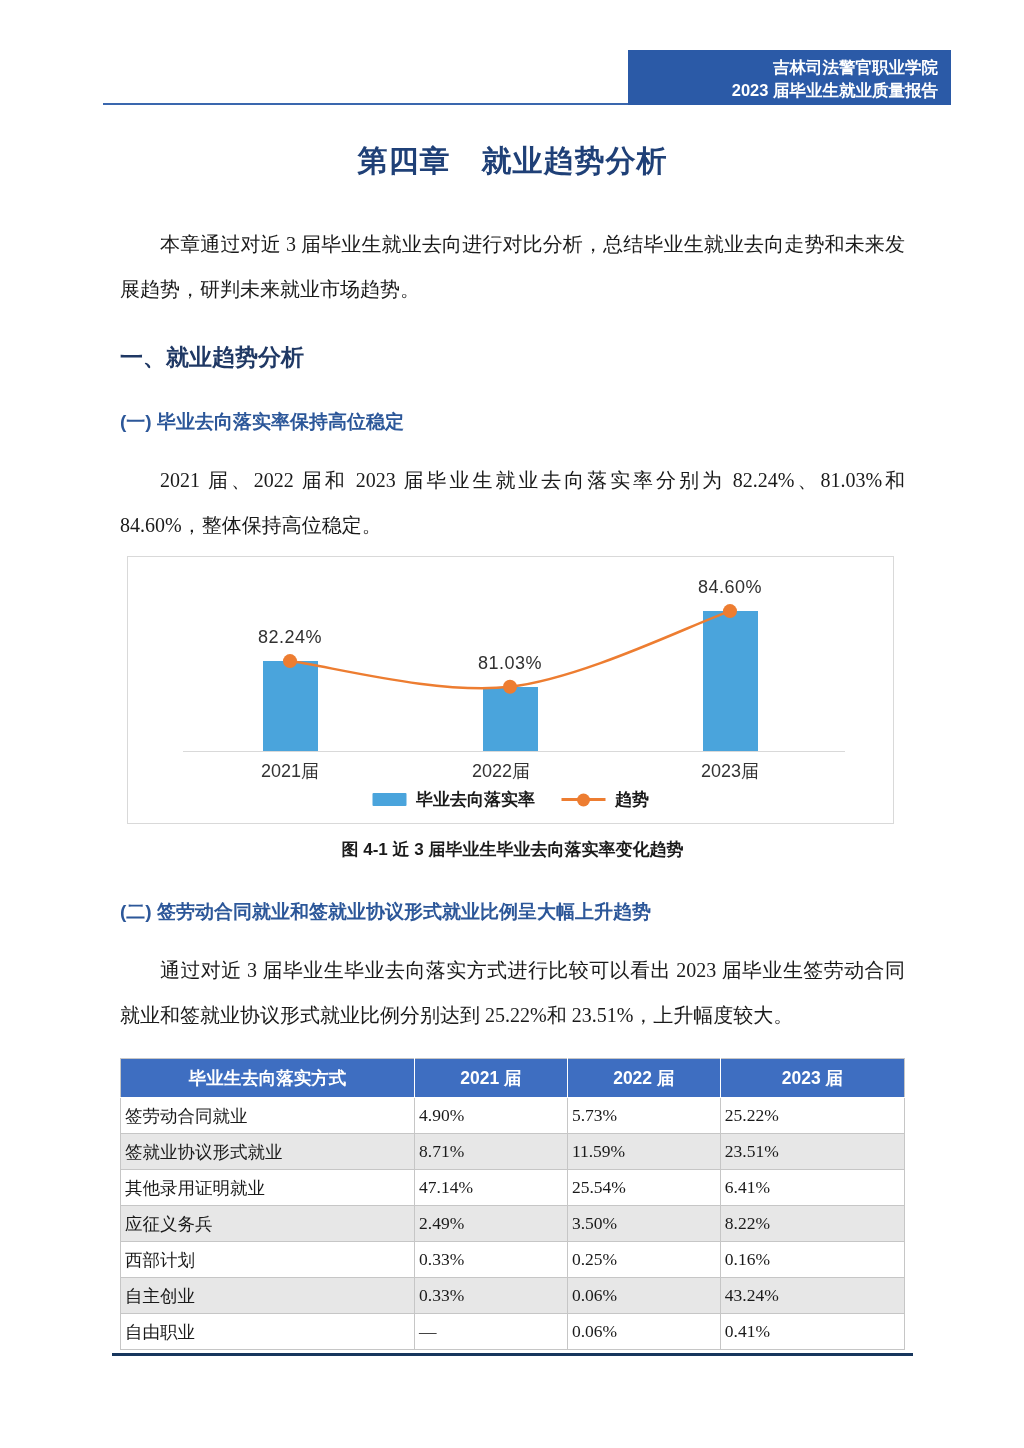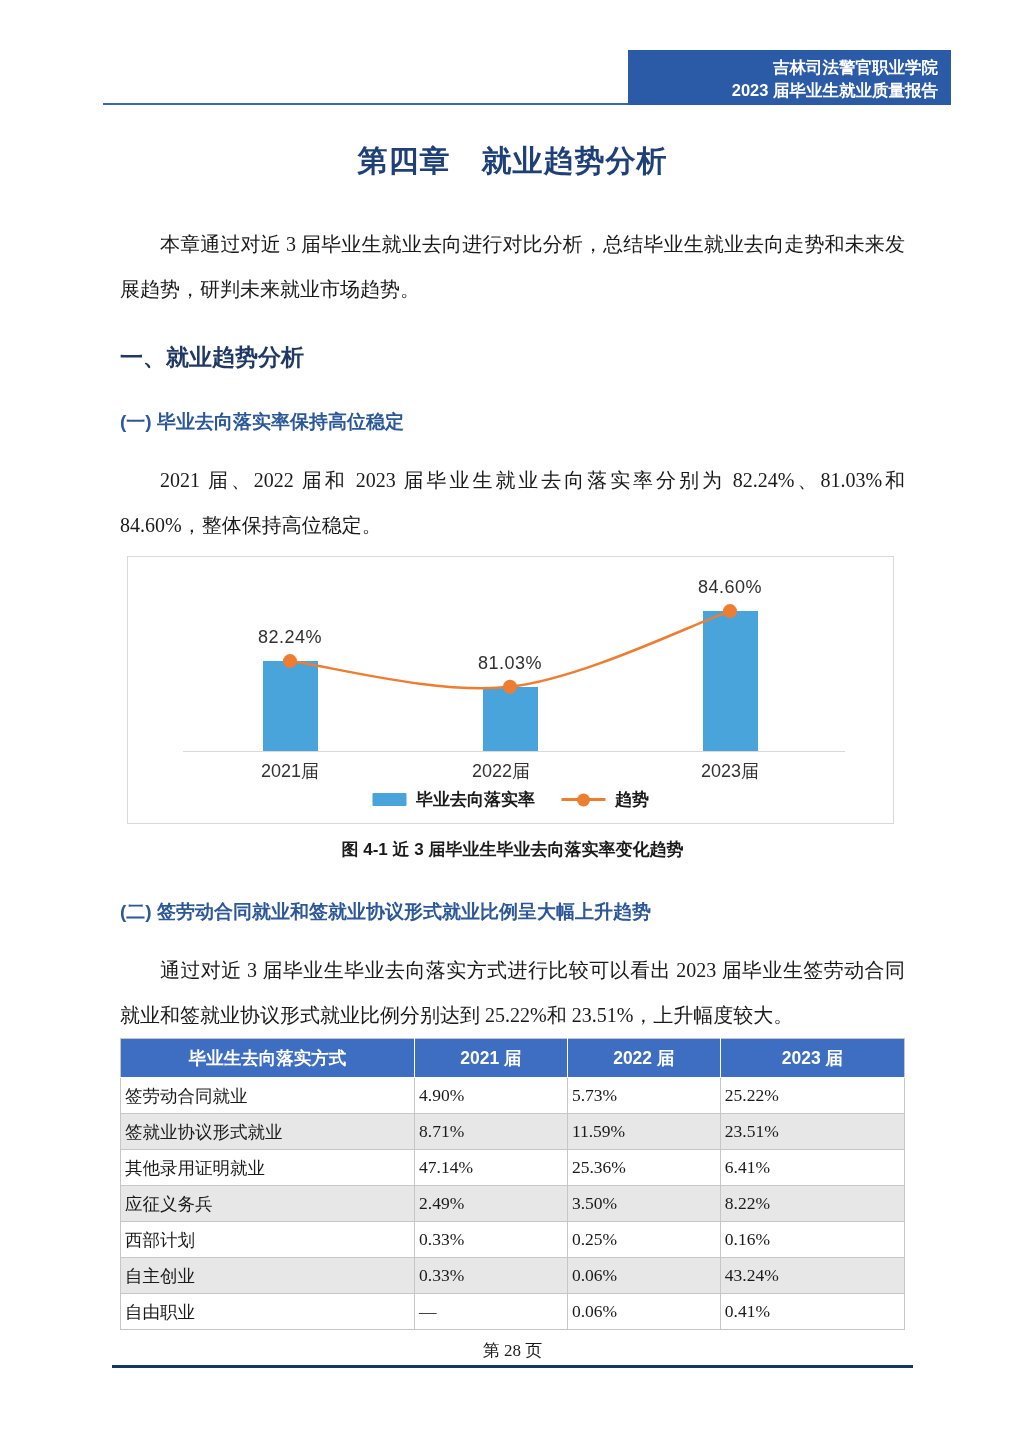--- a/index.html
+++ b/index.html
@@ -54,21 +54,21 @@
   .swatch-bar{display:inline-block;width:34px;height:13px;background:var(--bar-blue,#4aa4dc);border-radius:1px;}
   .swatch-line{position:relative;display:inline-block;width:44px;height:13px;margin-left:16px;}
   .swatch-line::before{content:"";position:absolute;left:0;right:0;top:5px;height:3px;background:var(--trend-orange,#ed7d31);}
   .swatch-line .dot{position:absolute;left:50%;top:50%;transform:translate(-50%,-50%);width:13px;height:13px;border-radius:50%;background:var(--trend-orange,#ed7d31);}
   .figure-caption{
     margin-top:14px;text-align:center;font-family:"Liberation Sans","DejaVu Sans",sans-serif;
     font-size:17px;line-height:24px;font-weight:bold;color:#1a1a1a;
   }
   
   table.data-table{
-    margin-top:0;width:785px;border-collapse:collapse;table-layout:fixed;
+    margin-top:20px;width:785px;border-collapse:collapse;table-layout:fixed;
     font-size:17.5px;border:1px solid var(--table-border,#c6c6c6);
   }
   table.data-table th{
     background:var(--table-header-blue,#3e6ec1);color:#fff;height:36px;
     font-family:"Liberation Sans","DejaVu Sans",sans-serif;font-weight:bold;font-size:17.5px;
     border:1px solid #fff;border-top:1px solid var(--table-border,#c6c6c6);
   }
   table.data-table th:first-child{border-left:1px solid var(--table-border,#c6c6c6);}
   table.data-table th:last-child{border-right:1px solid var(--table-border,#c6c6c6);}
   table.data-table td{
@@ -163,21 +163,21 @@
     <tr>
       <td>签就业协议形式就业</td>
       <td>8.71%</td>
       <td>11.59%</td>
       <td>23.51%</td>
     </tr>
 
     <tr>
       <td>其他录用证明就业</td>
       <td>47.14%</td>
-      <td>25.36%</td>
+      <td>25.54%</td>
       <td>6.41%</td>
     </tr>
 
     <tr>
       <td>应征义务兵</td>
       <td>2.49%</td>
       <td>3.50%</td>
       <td>8.22%</td>
     </tr>
 
@@ -197,16 +197,15 @@
 
     <tr>
       <td>自由职业</td>
       <td>—</td>
       <td>0.06%</td>
       <td>0.41%</td>
     </tr>
   </tbody>
   </table>
 
-  <div class="footer-page">第 28 页</div>
   <div class="footer-rule"></div>
 
 </div>
 
 </body></html>

